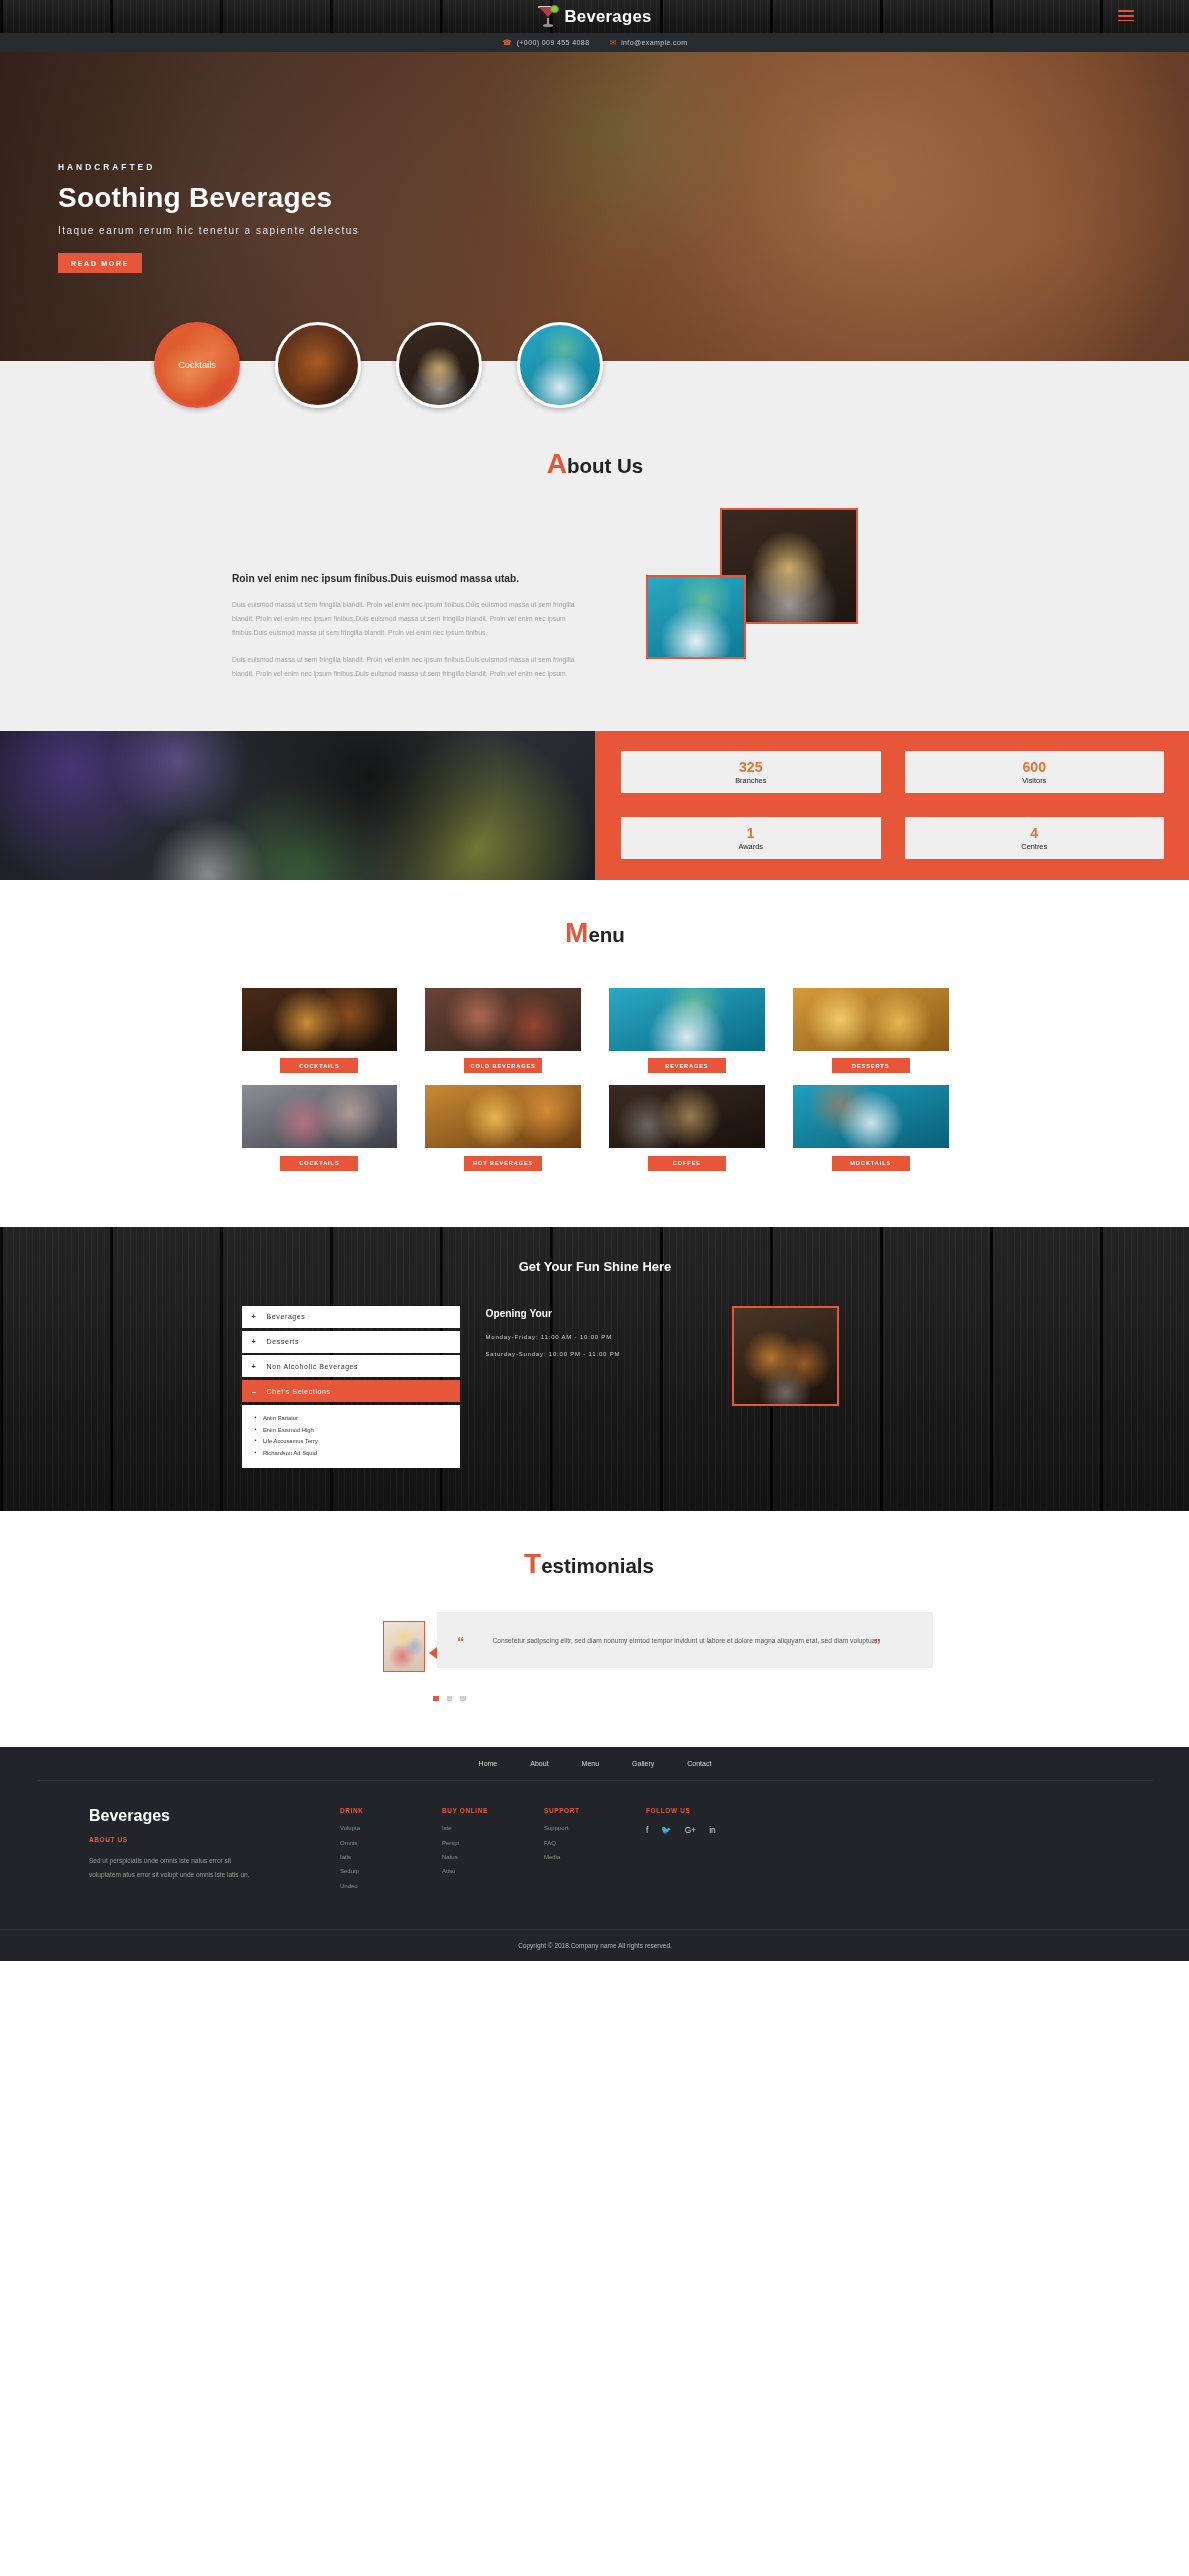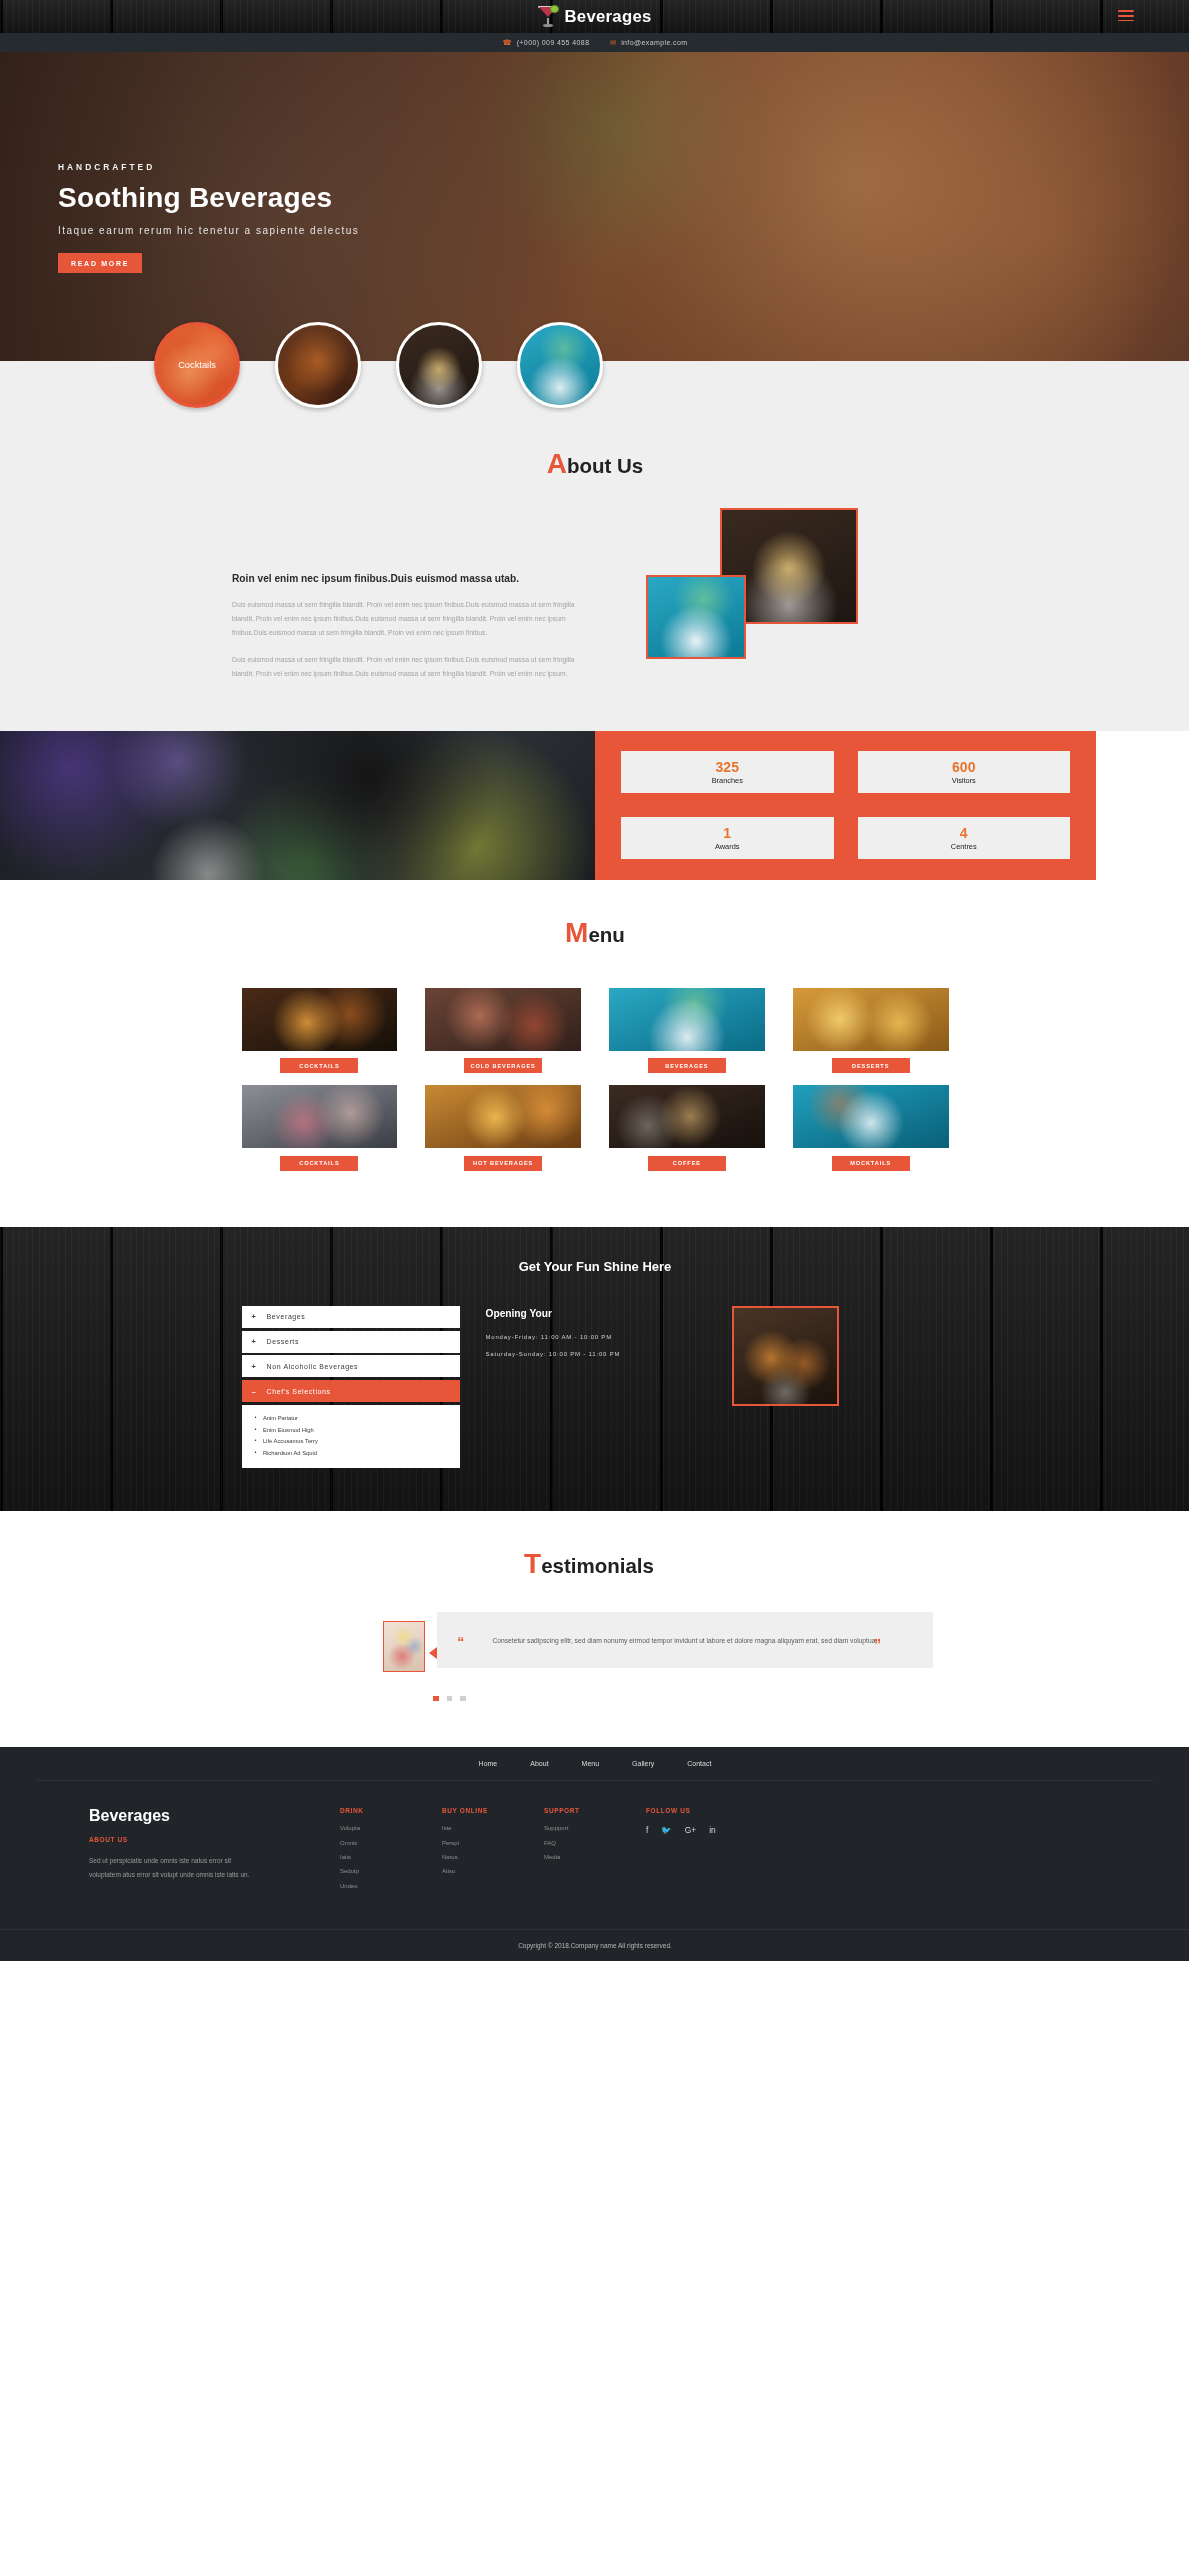--- a/index.html
+++ b/index.html
@@ -126,21 +126,21 @@
   .stats-row { display:flex; height:149px; }
   .stats-img { width:595px; position:relative; overflow:hidden;
     background:linear-gradient(140deg,#16181c 0%, #23262b 35%, #2f3338 60%, #1a1d21 100%); }
   .stats-img:after { content:""; position:absolute; inset:0; background:
     radial-gradient(circle at 12% 25%, rgba(120,80,220,0.45), rgba(0,0,0,0) 22%),
     radial-gradient(circle at 30% 20%, rgba(170,140,255,0.4), rgba(0,0,0,0) 16%),
     radial-gradient(circle at 62% 30%, rgba(20,20,20,0.95), rgba(0,0,0,0) 34%),
     radial-gradient(circle at 80% 78%, rgba(190,200,60,0.5), rgba(0,0,0,0) 24%),
     radial-gradient(circle at 52% 88%, rgba(70,130,60,0.6), rgba(0,0,0,0) 26%),
     radial-gradient(circle at 35% 96%, rgba(230,230,225,0.5), rgba(0,0,0,0) 14%);}
-  .stats-box { width:501px; background:#e8563a; display:grid;
+  .stats-box { width:595px; background:#e8563a; display:grid;
     grid-template-columns:1fr 1fr; gap:24px; padding:20.5px 26px; }
   .stat { background:#efefef; display:flex; flex-direction:column;
     align-items:center; justify-content:center; }
   .stat .num { color:#e8742f; font-size:14px; font-weight:bold; margin-bottom:0.9px; }
   .stat .lab { color:#222; font-size:7.4px; }
 
   
   .menu-sec { background:#fff; padding:37px 0 56px 0; }
   .menu-grid { width:707px; margin:39px auto 0 auto;
     display:grid; grid-template-columns:repeat(4,1fr); gap:12px 28px; }

